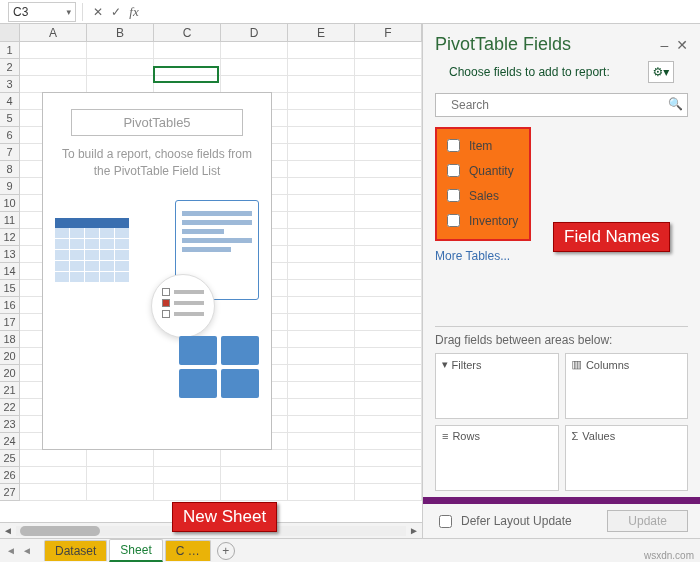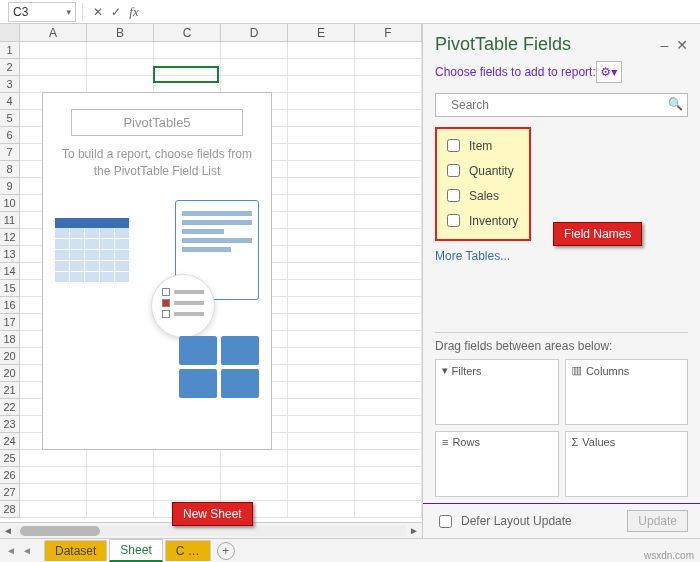--- a/index.html
+++ b/index.html
@@ -56,39 +56,39 @@
 .navbtn { width: 14px; color: #888; font-size: 10px; text-align:center; }
 .tab { padding: 3px 10px; border: 1px solid #ccc; border-bottom: none; background: #eab308; font-size: 12px; color: #444; border-radius: 2px 2px 0 0; }
 .tab.active { background: #fff; border-bottom: 2px solid #1a7f37; color: #1a7f37; font-weight: 500; }
 .addsheet { width: 18px; height: 18px; border: 1px solid #aaa; border-radius: 50%; display: flex; align-items: center; justify-content: center; font-size: 12px; color: #666; margin-left: 4px; }
 
 
 .panel { width: 278px; border-left: 1px solid #ccc; background: #f5f5f5; display: flex; flex-direction: column; font-size: 12px; color: #444; }
 .panel-head { display: flex; align-items: center; justify-content: space-between; padding: 10px 12px 4px; }
 .panel-title { font-size: 18px; color: #2f6b3a; }
 .pactions { display: flex; gap: 8px; font-size: 14px; color: #666; }
-.panel-sub { padding: 2px 12px 6px; display:flex; align-items: center; color: #6d28d9; }
+.panel-sub { padding: 2px 26px 6px; display:flex; justify-content: space-between; align-items: center; color: #14532d; }
 .gearbtn { width: 26px; height: 22px; border: 1px solid #bbb; background: #fff; display:flex; align-items:center; justify-content:center; font-size: 12px; }
 .search-wrap { margin: 4px 12px; position: relative; }
 .search-wrap input { width: 100%; padding: 4px 22px 4px 15px; border: 1px solid #bbb; background: #fff; font-size: 12px; outline: none; }
 .search-ico { position: absolute; right: 5px; top: 4px; color: #888; font-size: 12px; }
-.fields-outline { margin: 6px 12px; border: 2px solid #d22; padding: 4px 6px 6px; background: #fef9c3; width: 96px; }
+.fields-outline { margin: 6px 12px; border: 2px solid #d22; padding: 4px 6px 6px; background: #f97316; width: 96px; }
 .field-row { display: flex; align-items: center; gap: 6px; padding: 3px 0; font-size: 12px; }
 .field-row input { width: 13px; height: 13px; }
 .more-tables { margin: 2px 12px; color: #3a6fb0; font-size: 12px; }
-.label-callout { position: absolute; background: #d22; color: #fff; padding: 4px 10px; font-size: 12px; border: 1px solid #900; box-shadow: 2px 2px 3px rgba(0,0,0,.4); }
+.label-callout { position: absolute; background: #d22; color: #fff; padding: 4px 10px; font-size: 17px; border: 1px solid #900; box-shadow: 2px 2px 3px rgba(0,0,0,.4); }
 .callout-field { left: 553px; top: 222px; }
 .callout-sheet { left: 172px; top: 502px; }
 .panel-drag { margin: 10px 12px 6px; color: #666; border-top: 1px solid #ccc; padding-top: 6px; }
 .areas { display: grid; grid-template-columns: 1fr 1fr; gap: 6px; margin: 0 12px 6px; }
 .area { background: #fff; border: 1px solid #ccc; height: 66px; padding: 4px 6px; font-size: 11px; color: #555; }
 .area .ah { display: flex; gap: 4px; align-items: center; }
-.panel-foot { display: flex; justify-content: space-between; align-items: center; padding: 6px 12px; border-top: 1px solid #701a75; }
+.panel-foot { display: flex; justify-content: space-between; align-items: center; padding: 6px 12px; border-top: 7px solid #701a75; }
 .defer { display:flex; align-items:center; gap:6px; color:#666; }
-.updatebtn { border: 1px solid #bbb; padding: 3px 10px; background: #f0f0f0; color: #aaa; }
+.updatebtn { border: 1px solid #bbb; padding: 3px 20px; background: #f0f0f0; color: #aaa; }
 .watermark { position: absolute; right: 6px; bottom: 1px; font-size: 10px; color: #999; }
 
 
 .sel-cell { position: absolute; left: 153px; top: 42px; width: 66px; height: 17px; border: 2px solid #1a7f37; pointer-events: none; }
 </style>
 </head>
 <body>
 
 <div class="formula-bar">
   <div class="name-box">
@@ -344,29 +344,20 @@
             <div class="rh">26</div>
             <div class="cell"></div>
             <div class="cell"></div>
             <div class="cell"></div>
             <div class="cell"></div>
             <div class="cell"></div>
             <div class="cell"></div>
           </div>
           <div class="row">
             <div class="rh">27</div>
-            <div class="cell"></div>
-            <div class="cell"></div>
-            <div class="cell"></div>
-            <div class="cell"></div>
-            <div class="cell"></div>
-            <div class="cell"></div>
-          </div>
-          <div class="row">
-            <div class="rh">28</div>
             <div class="cell"></div>
             <div class="cell"></div>
             <div class="cell"></div>
             <div class="cell"></div>
             <div class="cell"></div>
             <div class="cell"></div>
           </div>
         </div>
       <div class="sel-cell"></div>
 

